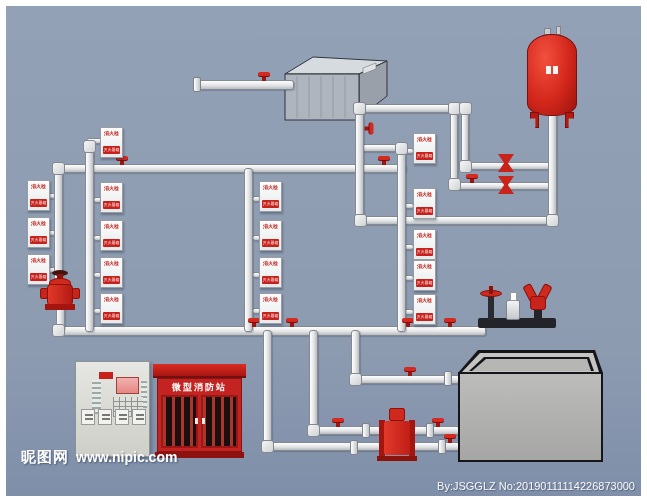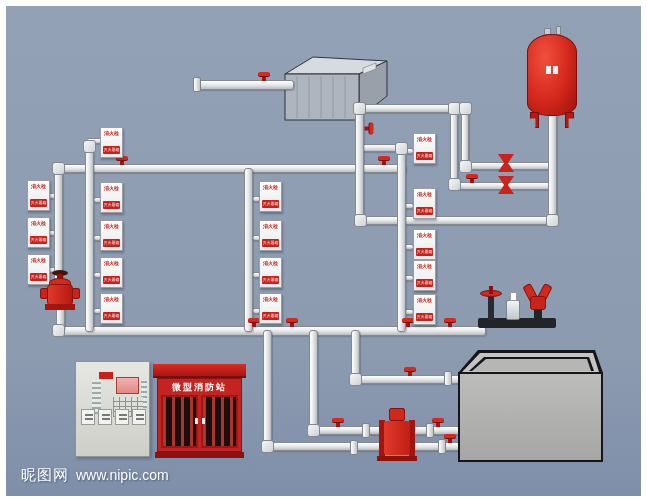--- a/index.html
+++ b/index.html
@@ -4,21 +4,21 @@
 <style>
   html,body{margin:0;padding:0;background:#666;}
   #scene{position:relative;width:647px;height:500px;background:#ffffff;overflow:hidden;
          font-family:"Liberation Sans", sans-serif;}
   #bg{position:absolute;left:6px;top:6px;width:635px;height:490px;
       background:linear-gradient(180deg,#93a1b6 0%,#8d9bb1 70%,#7f8fa9 100%);}
   .abs{position:absolute;}
   
   #title{position:absolute;left:74px;top:30px;font-size:19px;font-weight:bold;color:#7c130b;
          letter-spacing:2px;text-shadow:1px 1px 1px rgba(70,25,10,.35);}
-  #wm-left{position:absolute;left:10px;top:466px;color:#fff;font-weight:normal;
+  #wm-left{position:absolute;left:10px;top:448px;color:#fff;font-weight:bold;
            text-shadow:1px 1px 2px rgba(30,45,80,.55);padding-left:11px;}
   #wm-left .site{font-size:15px;letter-spacing:1px;margin-right:7px;}
   #wm-left .url{font-size:14px;}
   #wm-right{position:absolute;right:12px;top:480px;color:rgba(255,255,255,.95);font-size:11px;
             text-shadow:1px 1px 1px rgba(20,30,60,.4);}
   
   .pipe{position:absolute;border:1px solid #84898f;border-radius:3px;box-sizing:border-box;
         box-shadow:1px 1px 1px rgba(40,50,70,.25);}
   .pipe.h{background:linear-gradient(180deg,#fbfbfb 8%,#e2e4e6 55%,#b9bcc0 100%);}
   .pipe.v{background:linear-gradient(90deg,#fbfbfb 8%,#e2e4e6 55%,#b9bcc0 100%);}
@@ -351,13 +351,14 @@
     <div style="left:12px;top:0;width:16px;height:13px;background:#d0281c;border:1px solid #8c120c;border-radius:2px;"></div>
     <div style="left:2px;top:12px;width:6px;height:36px;background:#a51510;"></div>
     <div style="left:32px;top:12px;width:6px;height:36px;background:#a51510;"></div>
     <div style="left:7px;top:13px;width:26px;height:34px;background:linear-gradient(90deg,#e2392b,#c01f16);border-radius:3px;"></div>
     <div style="left:0;top:48px;width:40px;height:5px;background:#8c120c;"></div>
   </div>
 
   <div id="wm-left">
     <span class="site">昵图网</span><span class="url">www.nipic.com</span>
   </div>
+  <div id="wm-right">By:JSGGLZ No:20190111114226873000</div>
 </div>
 
 </body></html>

